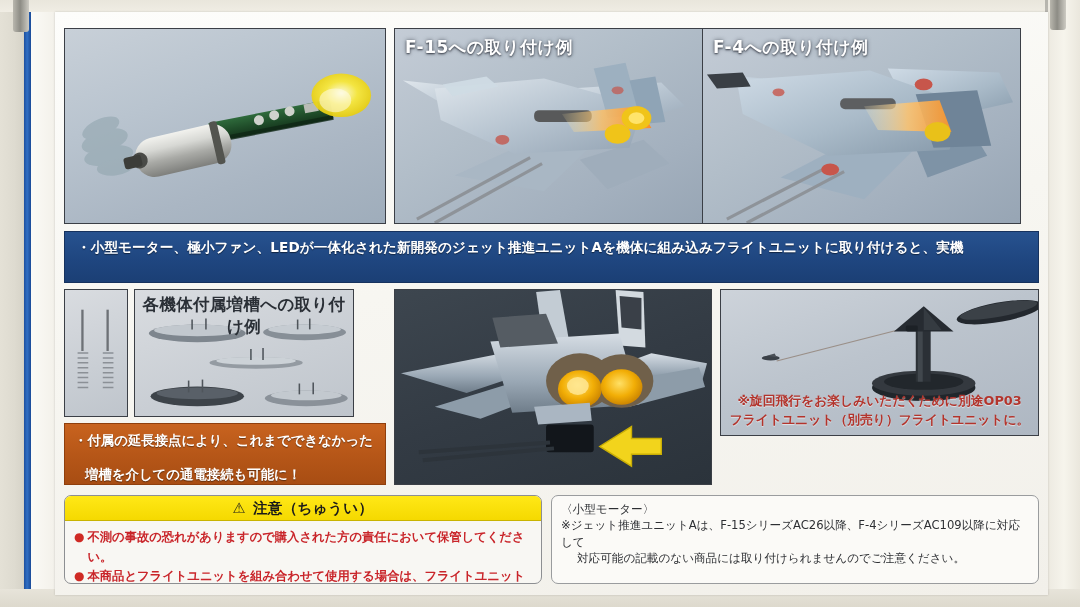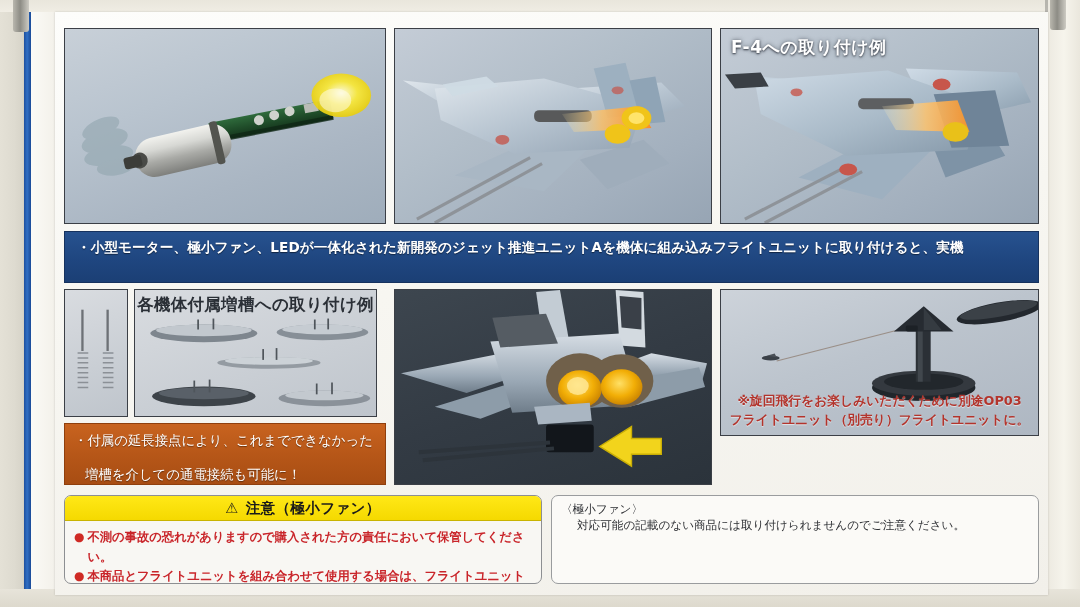--- a/index.html
+++ b/index.html
@@ -63,21 +63,21 @@
   }
 
   
   .photo {
     position:absolute;
     border:1.6px solid #3b3f46;
     overflow:hidden;
   }
   .p-top1 { left:9px;   top:16px; width:322px; height:196px; }
   .p-top2 { left:339px; top:16px; width:318px; height:196px; }
-  .p-top3 { left:665px; top:16px; width:319px; height:196px; }
+  .p-top3 { left:647px; top:16px; width:319px; height:196px; }
 
   .sky {
     position:absolute; inset:0;
     background: linear-gradient(160deg,#c8d0d8 0%,#b9c4cf 35%,#aab6c3 70%,#9fadbb 100%);
   }
   .sky2 {
     position:absolute; inset:0;
     background: linear-gradient(150deg,#c4ccd6 0%,#b2bec9 40%,#a3b0be 75%,#97a5b4 100%);
   }
 
@@ -100,21 +100,21 @@
     padding:5px 12px 12px 12px;
     font-size:13.6px; line-height:21px; font-weight:bold;
     letter-spacing:.1px;
     text-shadow:0 1px 1px rgba(0,0,0,.5);
     z-index: 4;
   }
   #blue-banner .l2 { display:block; padding-left:12px; }
 
   
   .p-mid-springs { left:9px;   top:277px; width:64px;  height:128px; }
-  .p-mid-tanks   { left:79px;  top:277px; width:243px; height:128px; }
+  .p-mid-tanks   { left:79px;  top:277px; width:220px; height:128px; }
   .p-mid-jet     { left:339px; top:277px; width:318px; height:196px; }
   .p-mid-stand   { left:665px; top:277px; width:319px; height:147px; }
 
   .grey-bg { position:absolute; inset:0; background:linear-gradient(160deg,#d9dce0,#c9ced4 60%,#bfc5cc); }
   .dark-bg { position:absolute; inset:0; background:linear-gradient(160deg,#3d464f 0%,#333b44 50%,#2b333b 100%); }
   .stand-bg{ position:absolute; inset:0; background:linear-gradient(160deg,#cdd3da 0%,#bcc4cd 45%,#aeb7c2 100%); }
 
   .tanks-title {
     position:absolute; left:0; right:0; top:4px;
     text-align:center;
@@ -124,21 +124,21 @@
   }
 
   
   #orange-banner {
     position:absolute; left:9px; top:411px;
     width:322px; height:62px;
     background: linear-gradient(180deg,#c8631f 0%,#b75718 50%,#a84d13 100%);
     border:1px solid #8f3f0d;
     color:#ffffff;
     padding:6px 9px 0 9px;
-    font-size:13.4px; line-height:22px; font-weight:normal;
+    font-size:13.4px; line-height:22px; font-weight:bold;
     text-shadow:0 1px 1px rgba(0,0,0,.45);
     z-index:5;
   }
   #orange-banner .l2 { display:block; padding-left:11px;margin-top:12px; }
 
   
   .stand-note {
     position:absolute; left:0; right:0; bottom:6px;
     text-align:center;
     color:#b3342c;
@@ -290,20 +290,21 @@
         <ellipse cx="243" cy="90" rx="15" ry="12" fill="#f0c419"></ellipse>
         <ellipse cx="224" cy="106" rx="13" ry="10" fill="#f0c419"></ellipse>
         <ellipse cx="243" cy="90" rx="8" ry="6" fill="#ffe46b"></ellipse>
 
         <path d="M22 192 L136 130" stroke="#8e9399" stroke-width="3.2" fill="none"></path>
         <path d="M40 196 L148 136" stroke="#8e9399" stroke-width="3.2" fill="none"></path>
 
         <ellipse cx="108" cy="112" rx="7" ry="5" fill="#c4564c" opacity=".8"></ellipse>
         <ellipse cx="224" cy="62" rx="6" ry="4" fill="#c4564c" opacity=".7"></ellipse>
       </svg>
+      <div class="panel-caption">F-15への取り付け例</div>
     </div>
 
     <div class="photo p-top3">
       <div class="sky2"></div>
       <svg class="art" viewBox="0 0 319 196" preserveAspectRatio="none">
         <defs>
           <linearGradient id="f4a" x1="0" y1="0" x2="1" y2="1">
             <stop offset="0%" stop-color="#cfdbe6"></stop>
               <stop offset="55%" stop-color="#a9bac8"></stop>
             <stop offset="100%" stop-color="#8497a8"></stop>
@@ -478,35 +479,36 @@
     </div>
 
     <div id="orange-banner">
       <span>・付属の延長接点により、これまでできなかった</span>
       <span class="l2">増槽を介しての通電接続も可能に！</span>
     </div>
 
     <div id="notice-box">
       <div id="notice-head">
         <span class="warn-tri">⚠</span>
-        <span>注意（極小ファン）</span>
+        <span>注意（ちゅうい）</span>
       </div>
       <div id="notice-body">
         <div class="bullet-line">
           <span class="dot">●</span>
           <span>不測の事故の恐れがありますので購入された方の責任において保管してください。</span>
         </div>
         <div class="bullet-line">
           <span class="dot">●</span>
           <span>本商品とフライトユニットを組み合わせて使用する場合は、フライトユニットに</span>
         </div>
 
       </div>
     </div>
 
     <div id="usage-box">
-      <div>〈極小ファン〉</div>
+      <div>〈小型モーター〉</div>
+      <div>※ジェット推進ユニットAは、F-15シリーズAC26以降、F-4シリーズAC109以降に対応して</div>
       <div class="ind2">対応可能の記載のない商品には取り付けられませんのでご注意ください。</div>
 
     </div>
 
   </div>
 </div>
 
 </body></html>

